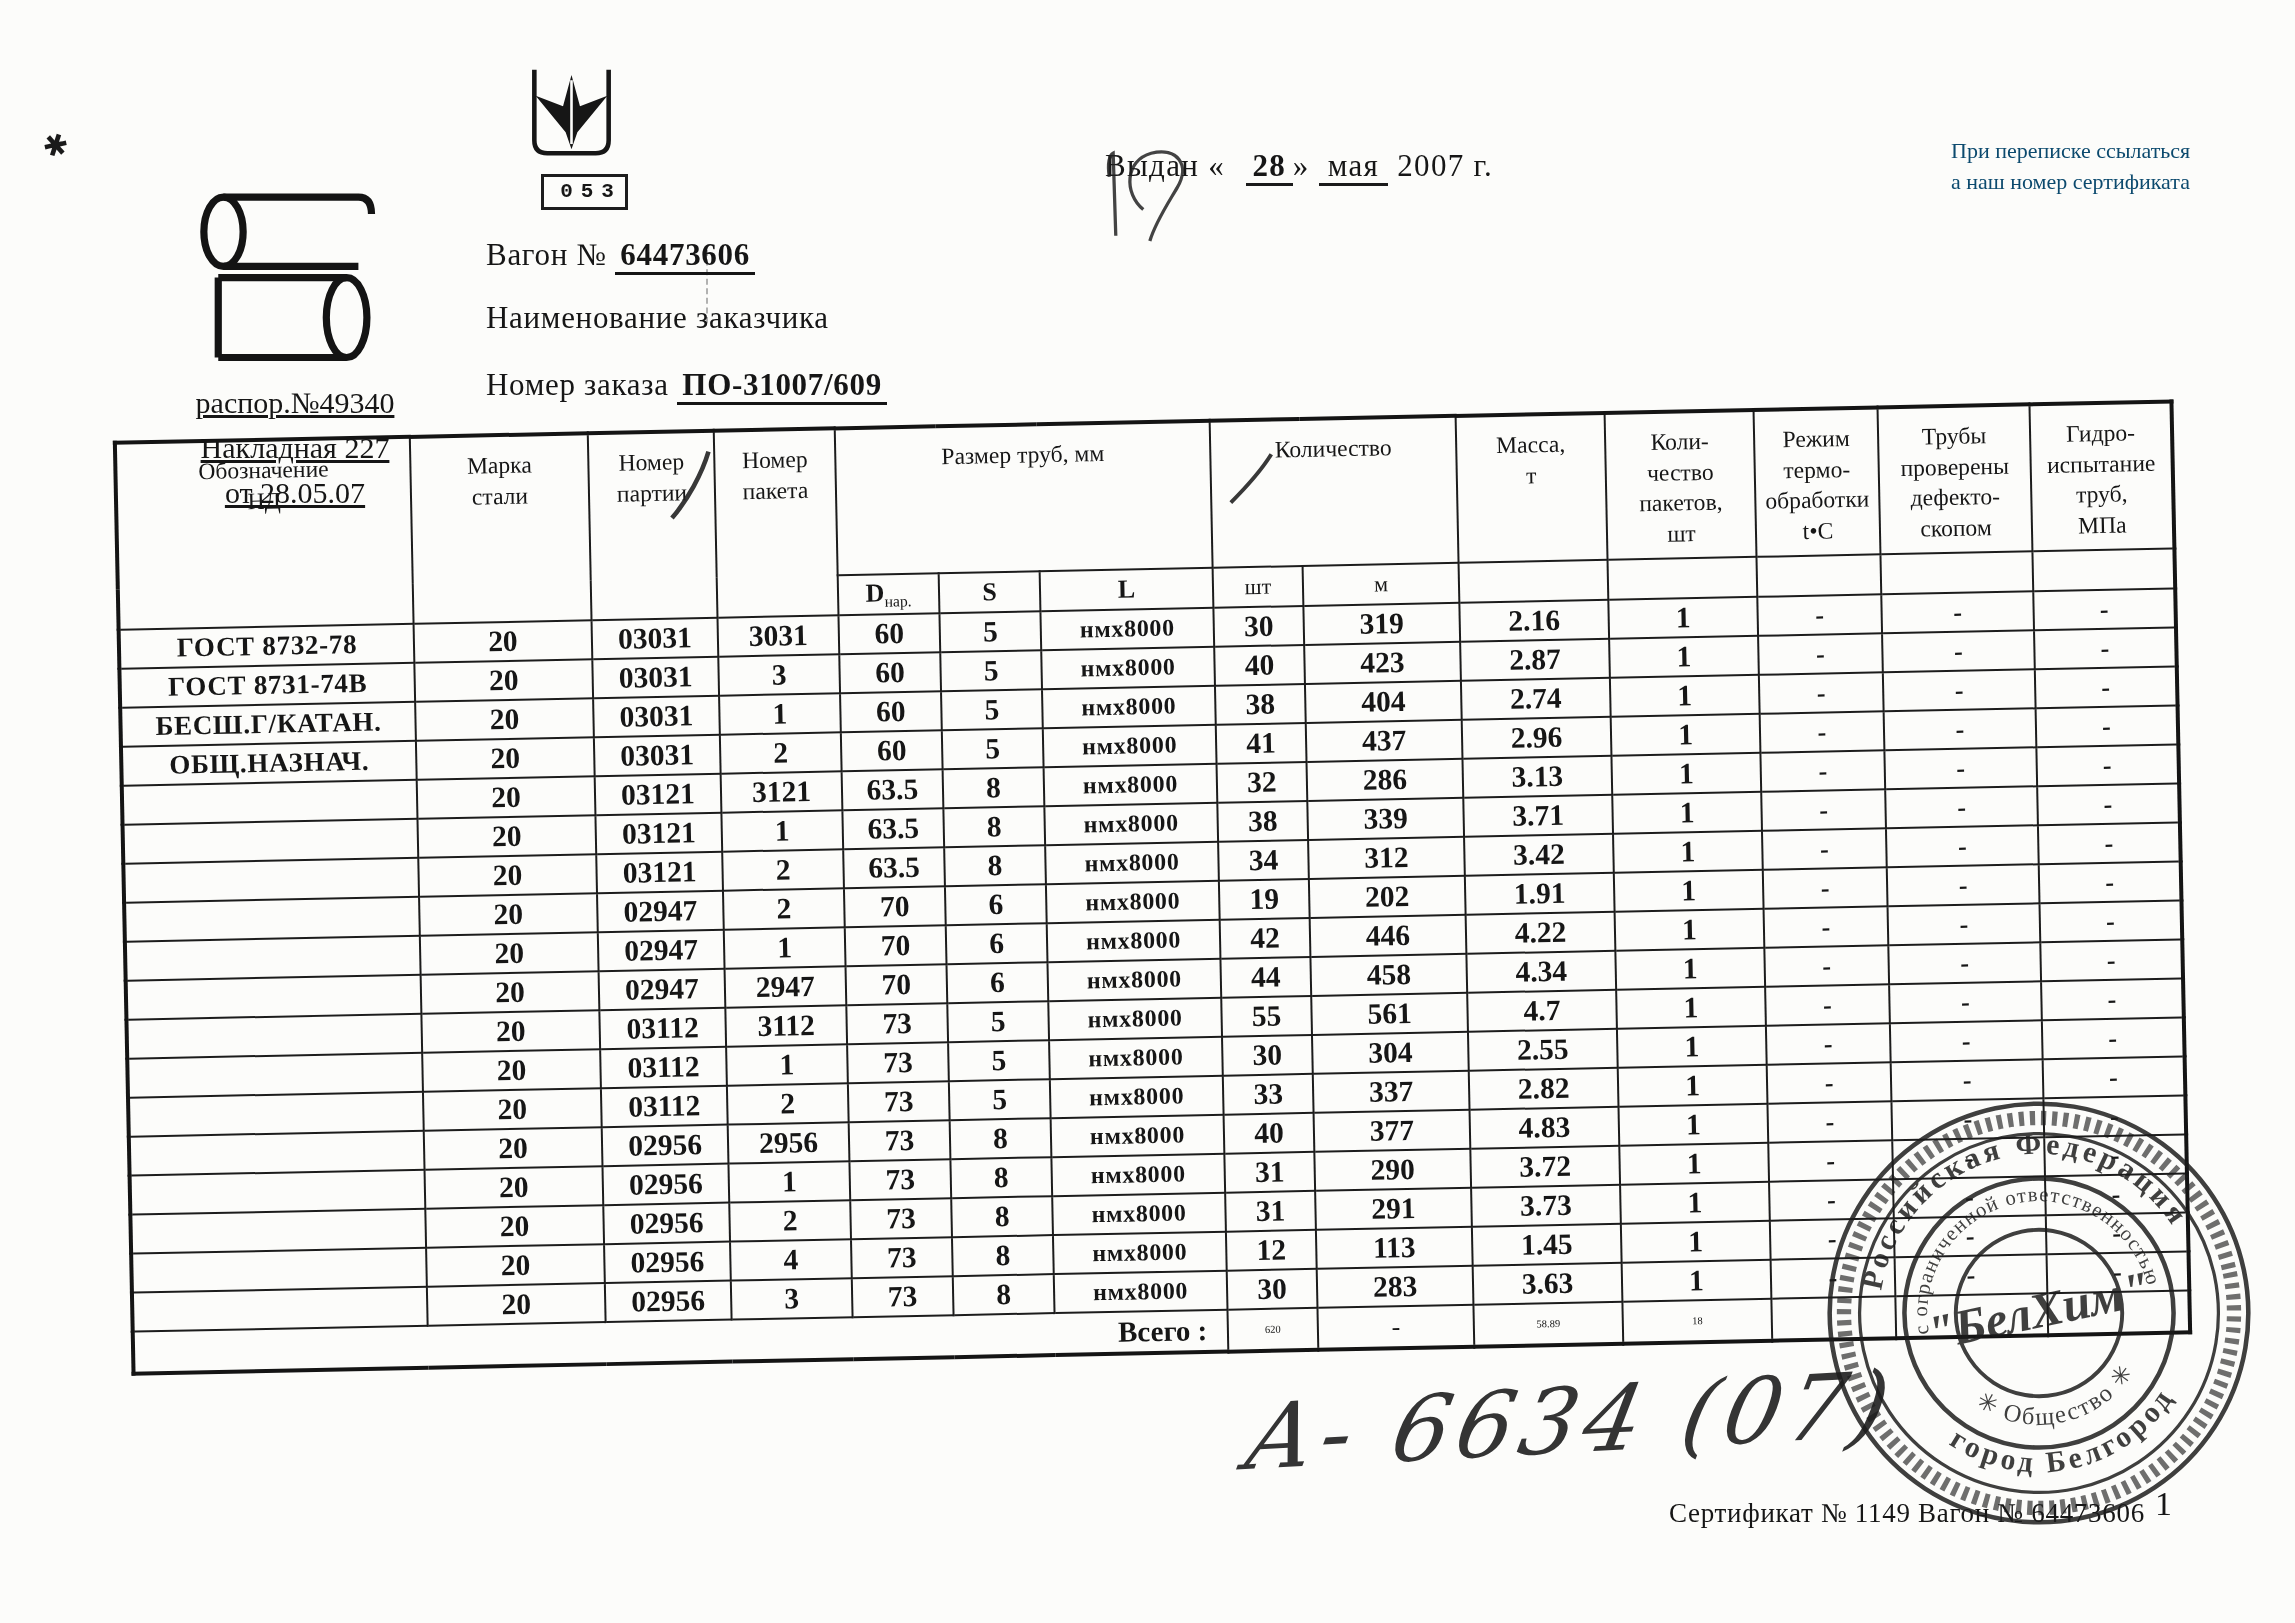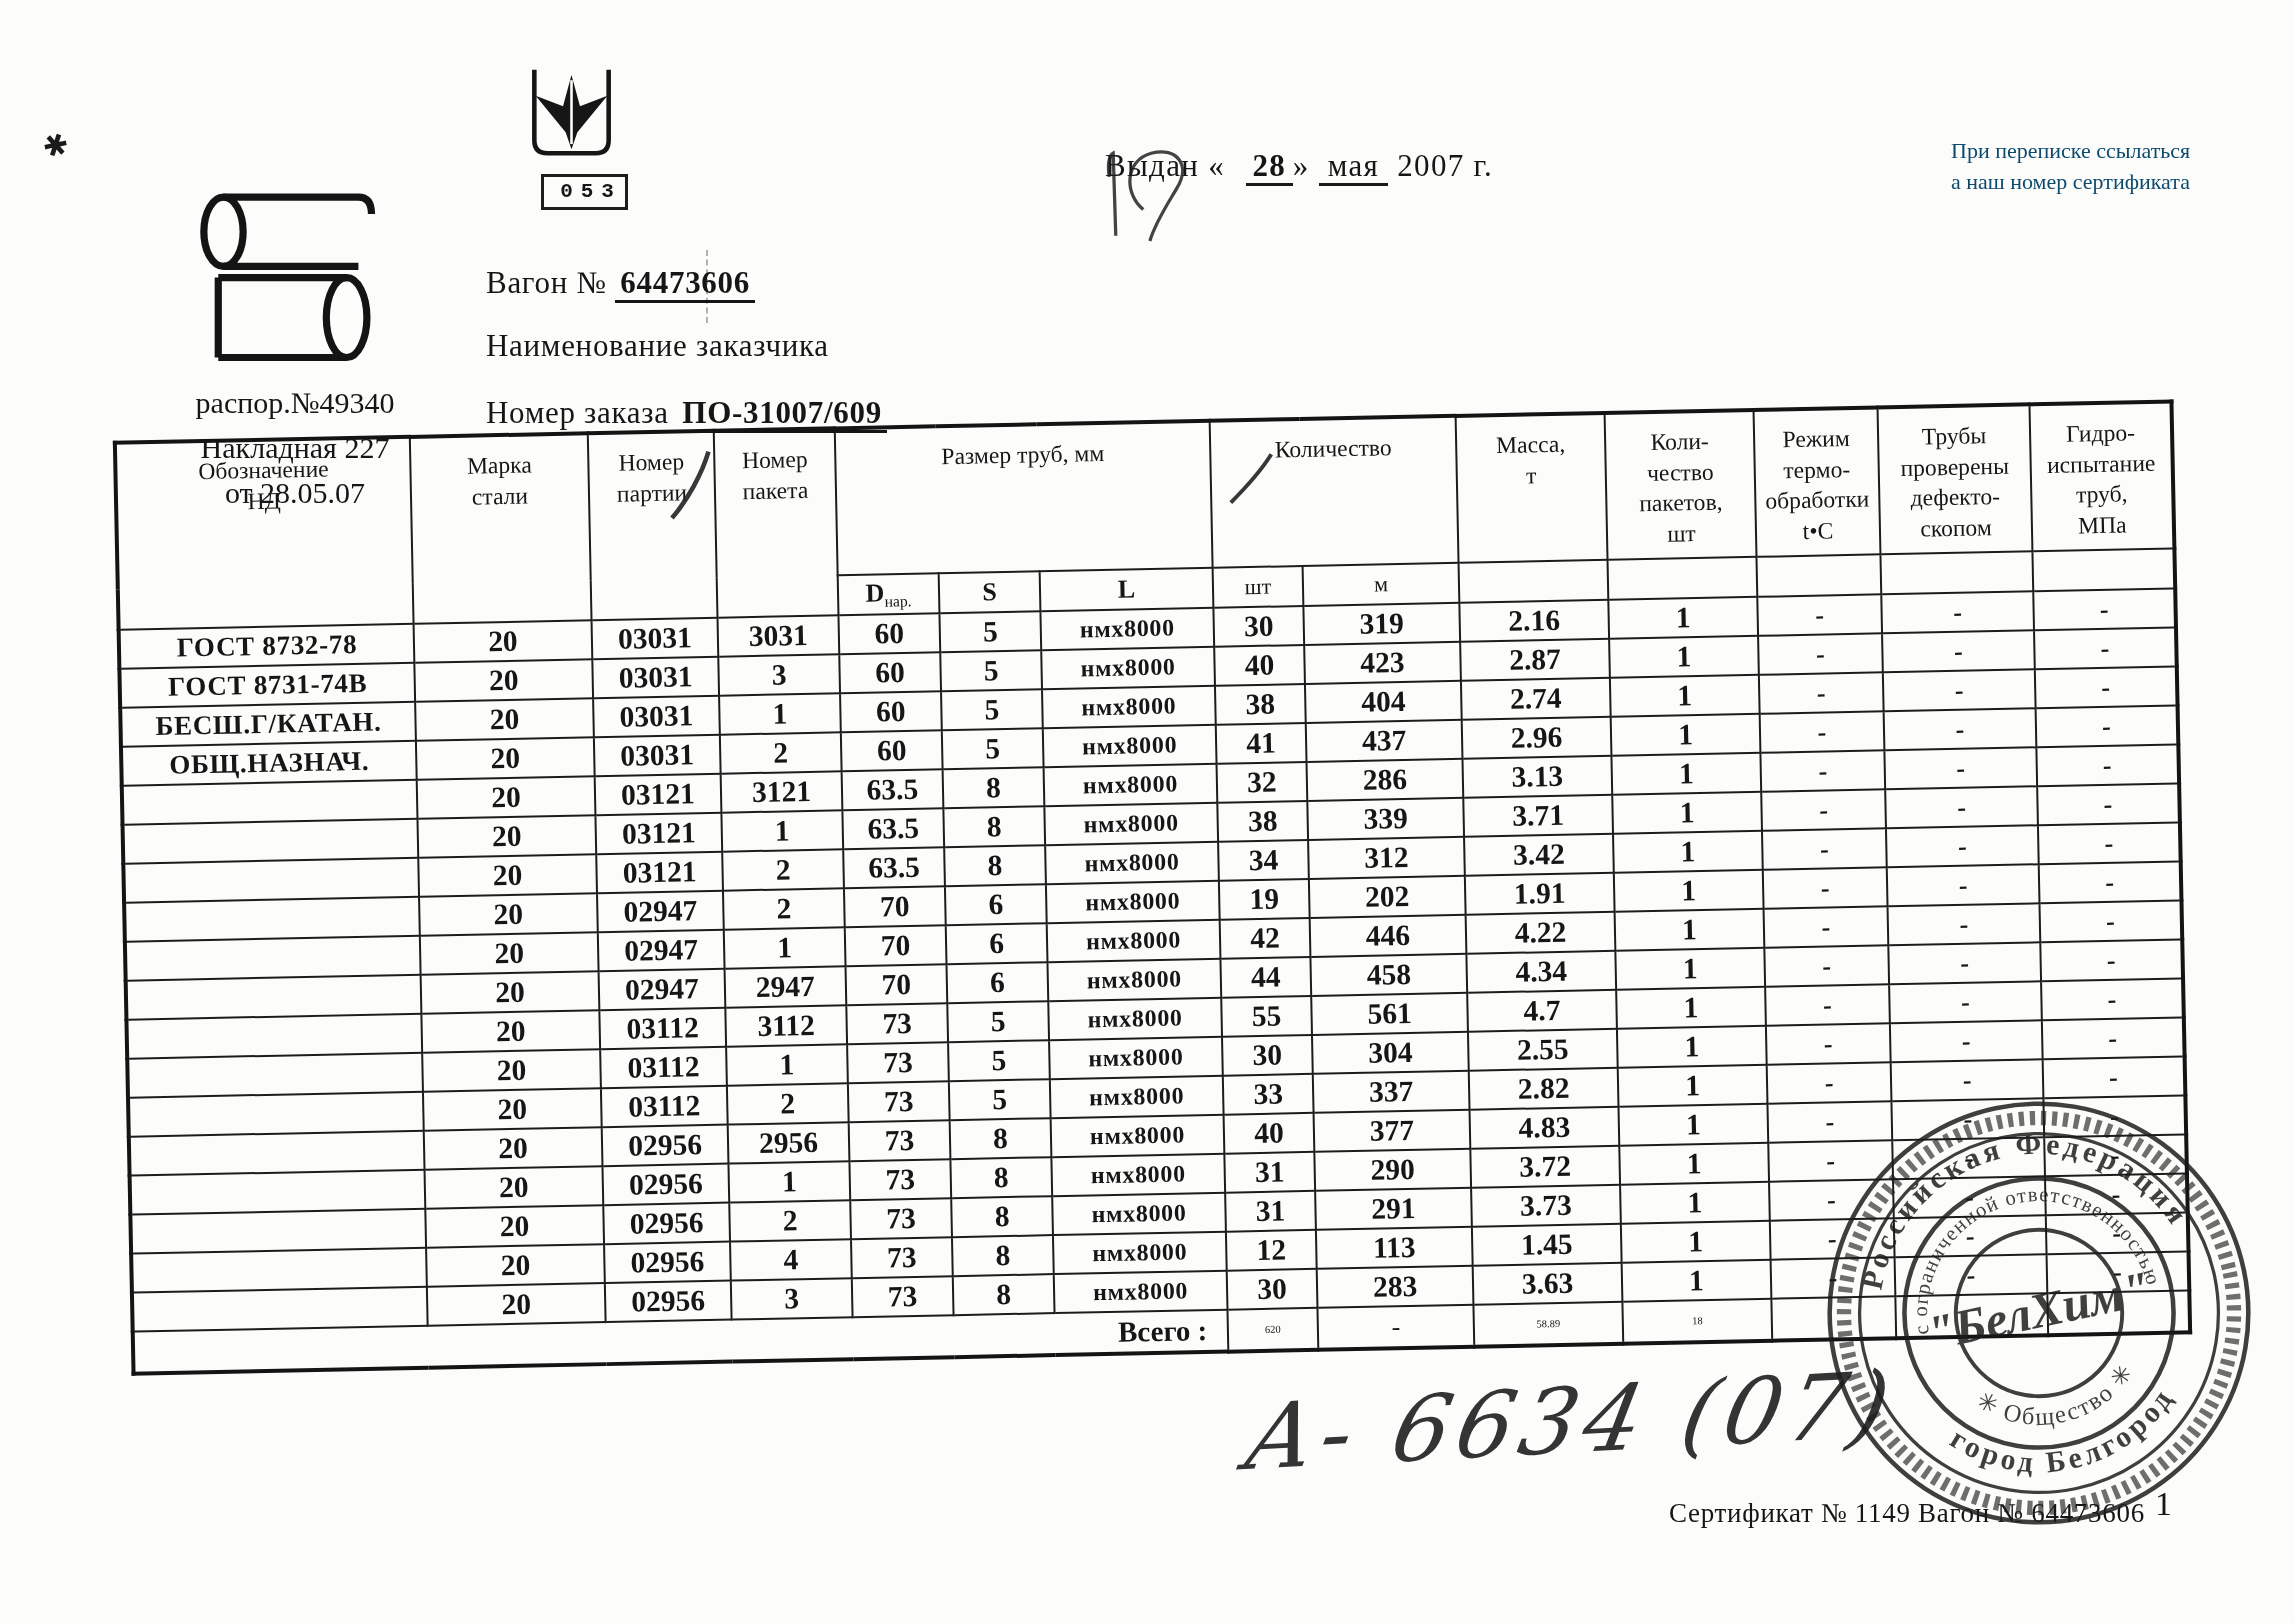--- a/index.html
+++ b/index.html
@@ -15,22 +15,22 @@
   .code-box{left:541px;top:174px;width:68px;height:30px;border:3.3px solid #1d1d1d;
     font-family:"Liberation Mono", monospace;font-weight:bold;font-size:21px;
     letter-spacing:7.9px;text-align:center;line-height:30px;padding-left:13px;}
   .title{left:962px;top:69px;width:785px;font-size:42px;font-weight:bold;
     letter-spacing:9.2px;color:#1f1f1f;opacity:.88;}
   .issued{left:1105px;top:148px;font-size:31px;letter-spacing:1.3px;}
   .issued .u{border-bottom:3.3px solid #1b1b1b;padding:0 6.5px;font-weight:bold;margin-left:12px;}
   .issued .u2{border-bottom:3.3px solid #1b1b1b;padding:0 9.2px;}
   .note{left:1951px;top:136px;width:314px;font-size:22px;line-height:1.4;color:#0c4a6e;}
 
-  .disp{left:151px;top:380px;width:288px;font-size:30px;line-height:1.5;text-align:center;}
-  .infoline{left:486px;font-size:31px;letter-spacing:0.7px;margin-top:28px;}
+  .disp{left:151px;top:380px;width:288px;font-size:30px;line-height:1.5;text-align:center;text-decoration:underline;}
+  .infoline{left:486px;font-size:31px;letter-spacing:0.7px;}
   .infoline b{font-weight:bold;border-bottom:3.9px solid #151515;padding:0 5.2px;}
 
   
   #table-wrap{left:122px;top:420px;width:2068px;transform:rotate(-1.15deg);transform-origin:50% 50%;}
   table{border-collapse:collapse;table-layout:fixed;width:2057px;border:4.6px solid #141414;}
   th,td{border:2.6px solid #1c1c1c;text-align:center;vertical-align:middle;padding:0;overflow:hidden;}
   thead th{font-weight:normal;font-size:23.6px;line-height:1.3;white-space:pre-line;vertical-align:top;padding-top:13px;height:131px;}
   thead th.span-col{height:auto;}
   tr.subhead td{height:38px;font-size:22px;}
   tr.subhead .dim{font-weight:bold;font-size:26px;}

